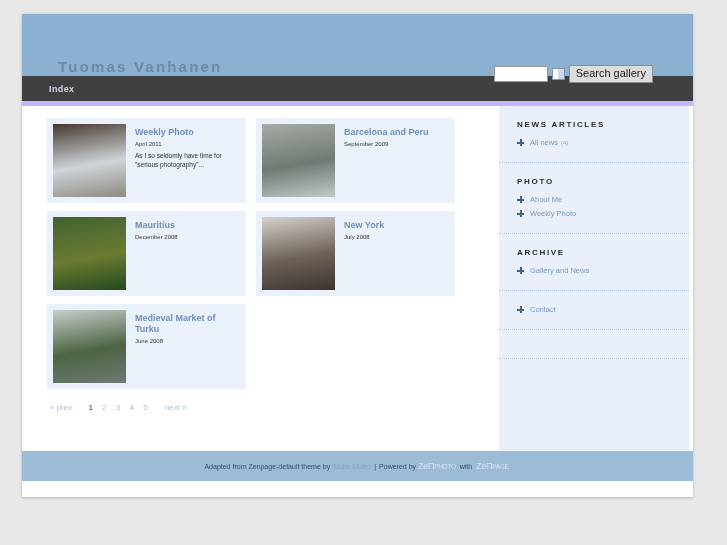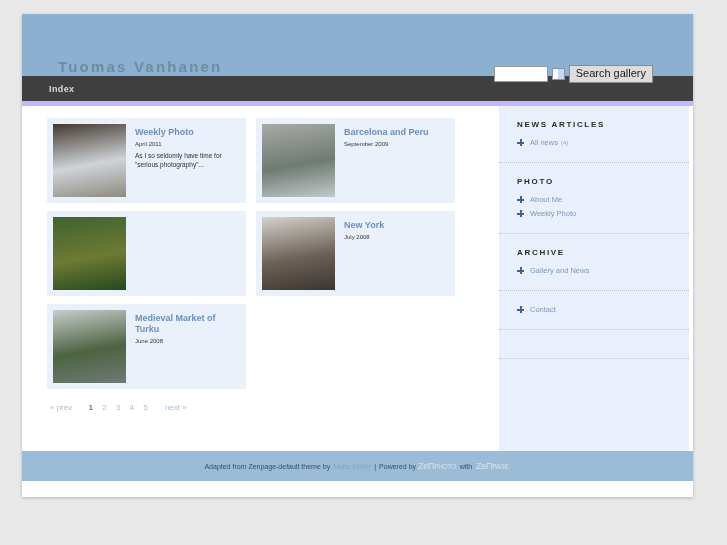--- a/index.html
+++ b/index.html
@@ -297,20 +297,25 @@
           <div class="thumb" id="th1" style="background: linear-gradient(170deg, rgb(168, 170, 166) 0%, rgb(111, 123, 114) 55%, rgb(195, 201, 203) 100%);"></div>
           <div class="card-text">
             <div class="card-title">Barcelona and Peru</div>
             <div class="card-date">September 2009</div>
             <div class="card-desc"></div>
           </div>
         </div>
 
         <div class="card">
           <div class="thumb" id="th2" style="background: linear-gradient(170deg, rgb(63, 99, 48) 0%, rgb(109, 122, 51) 55%, rgb(36, 73, 30) 100%);"></div>
+          <div class="card-text">
+            <div class="card-title">Mauritius</div>
+            <div class="card-date">December 2008</div>
+            <div class="card-desc"></div>
+          </div>
         </div>
 
 
         <div class="card">
           <div class="thumb" id="th4" style="background: linear-gradient(170deg, rgb(212, 210, 205) 0%, rgb(110, 98, 88) 55%, rgb(58, 52, 48) 100%);"></div>
           <div class="card-text">
             <div class="card-title">New York</div>
             <div class="card-date">July 2008</div>
             <div class="card-desc"></div>
           </div>

